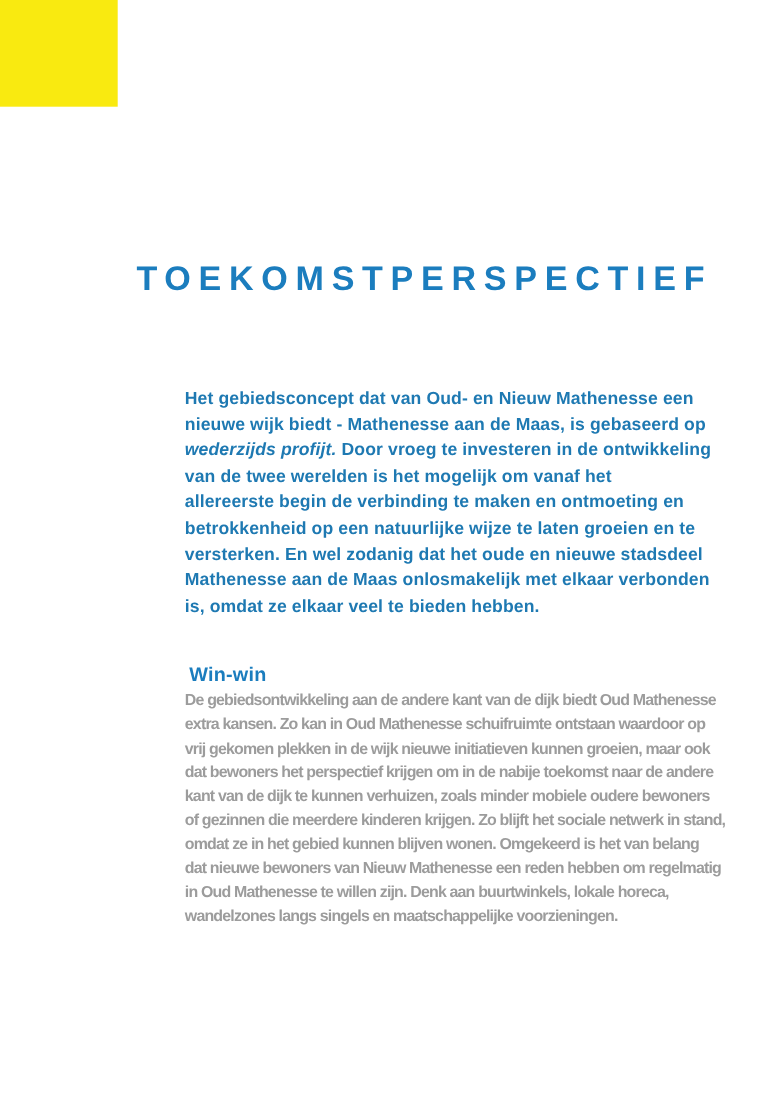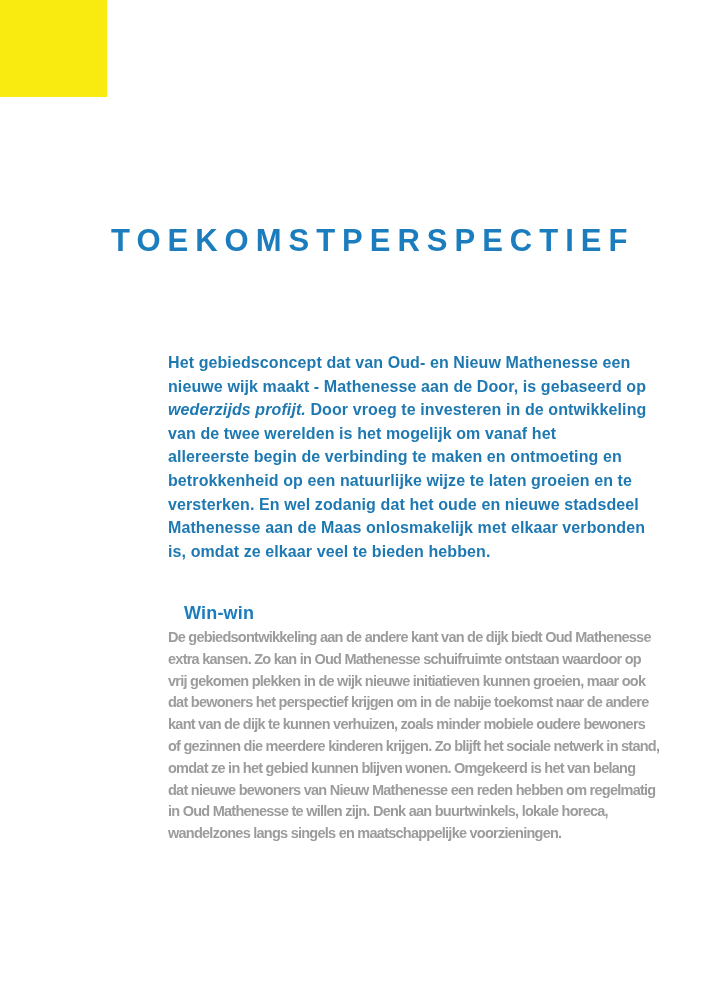--- a/index.html
+++ b/index.html
@@ -20,21 +20,21 @@
     left: 0;
     top: 0;
     width: 107px;
     height: 97px;
     background: #F9EA10;
   }
   .title {
     position: absolute;
     left: 111px;
     top: 225px;
-    margin: 0;
+    margin: 13px;
     font-size: 31px;
     line-height: 1;
     font-weight: bold;
     letter-spacing: 7px;
     color: #1B7DBE;
     white-space: nowrap;
   }
   .intro {
     position: absolute;
     left: 168px;
@@ -46,21 +46,21 @@
     line-height: 23.6px;
     letter-spacing: 0.1px;
     color: #1E79B2;
     white-space: pre-line;
   }
   .intro em {
     font-style: italic;
   }
   .section-heading {
     position: absolute;
-    left: 184px;
+    left: 172px;
     top: 603px;
     margin: 0;
     font-size: 18px;
     font-weight: bold;
     letter-spacing: 0.2px;
     color: #1B7DBE;
   }
   .body-text {
     position: absolute;
     left: 168px;
@@ -98,21 +98,21 @@
 </head>
 <body>
 
 <div class="page">
 
   <div class="yellow-block"></div>
 
   <h1 class="title">TOEKOMSTPERSPECTIEF</h1>
 
   <p class="intro"><span>Het gebiedsconcept dat van Oud- en Nieuw Mathenesse een
-nieuwe wijk maakt - Mathenesse aan de Door, is gebaseerd op
+nieuwe wijk biedt - Mathenesse aan de Maas, is gebaseerd op
 </span><em>wederzijds profijt.</em><span> Door vroeg te investeren in de ontwikkeling
 van de twee werelden is het mogelijk om vanaf het
 allereerste begin de verbinding te maken en ontmoeting en
 betrokkenheid op een natuurlijke wijze te laten groeien en te
 versterken. En wel zodanig dat het oude en nieuwe stadsdeel
 Mathenesse aan de Maas onlosmakelijk met elkaar verbonden
 is, omdat ze elkaar veel te bieden hebben.</span></p>
 
   <h2 class="section-heading">Win-win</h2>
 

